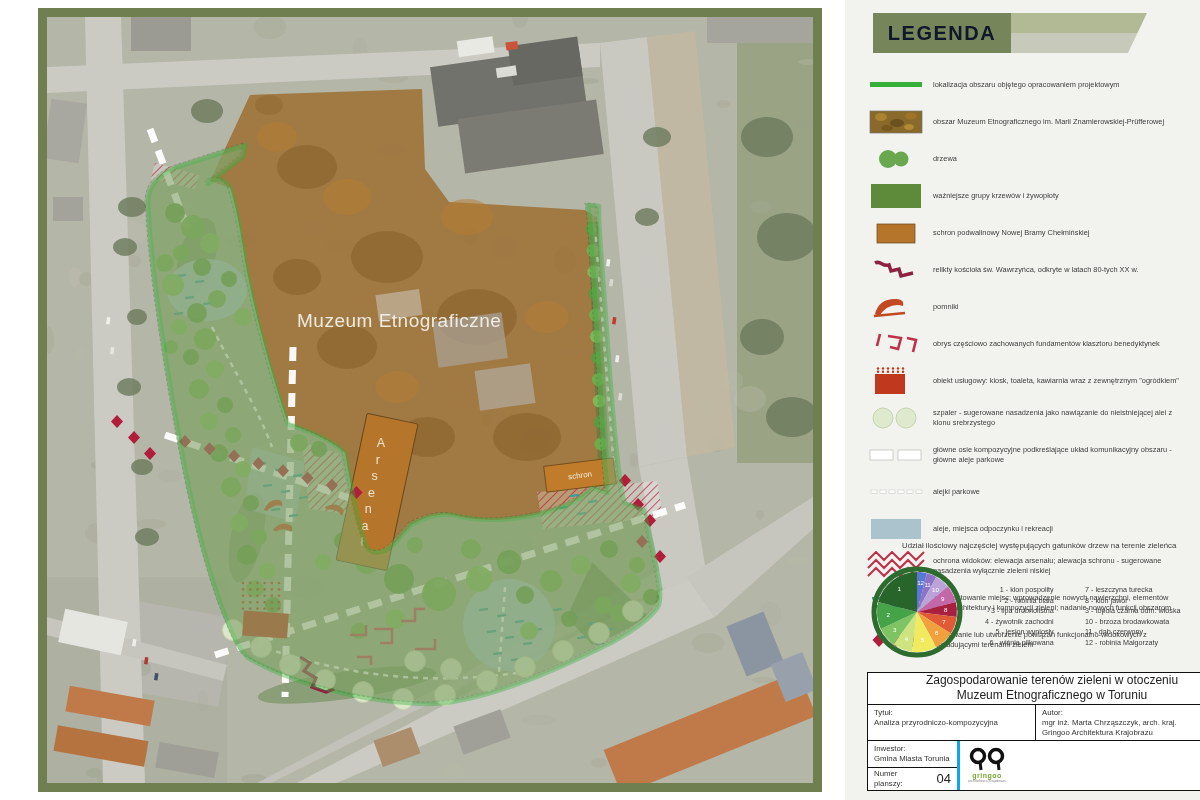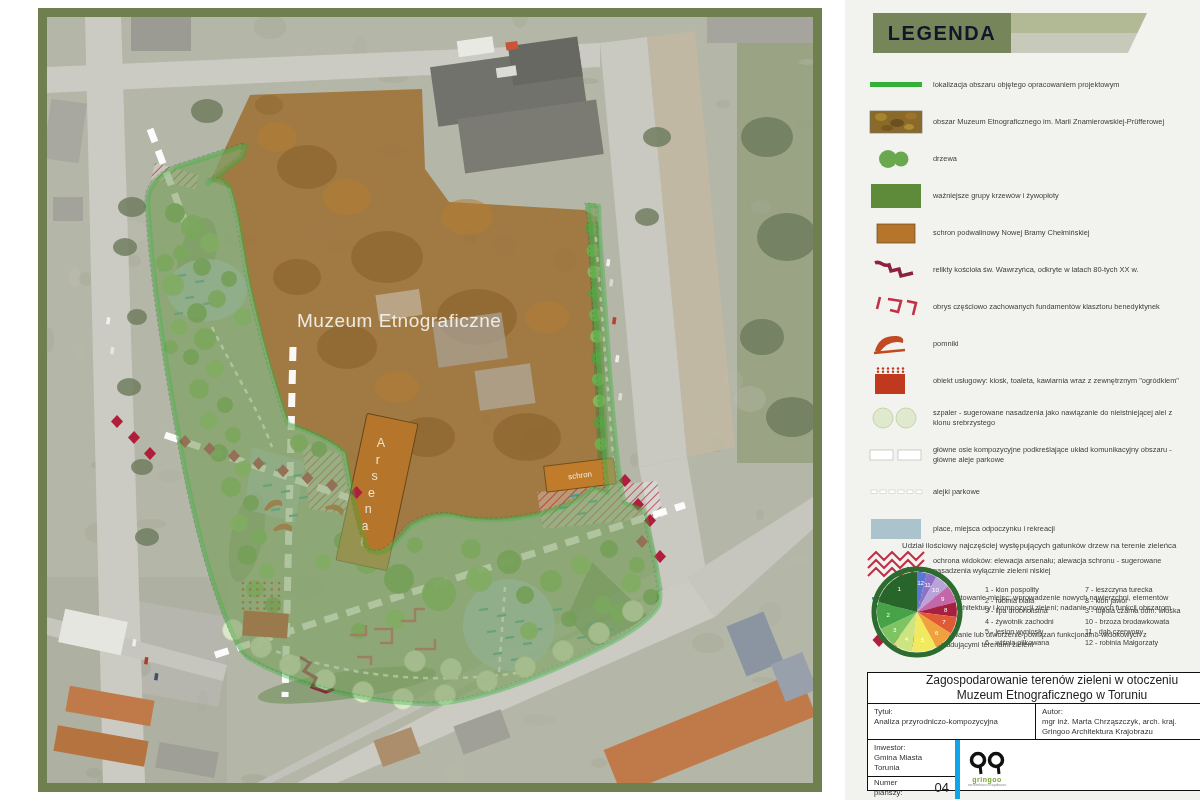--- a/index.html
+++ b/index.html
@@ -23,37 +23,37 @@
     clip-path:polygon(0 0,100% 0,86% 100%,0 100%);}
   .legend-items{position:absolute;left:20px;top:70px;width:316px;}
   .legend-row{display:flex;align-items:center;min-height:16px;margin-bottom:7px;}
   .legend-sw{flex:0 0 62px;height:30px;position:relative;}
   .legend-sw svg{display:block;}
   .legend-label{flex:1;font-size:7.4px;line-height:1.35;color:#3c3c3c;padding-left:6px;}
 
   .pie-heading{position:absolute;left:25px;top:541px;width:305px;font-size:7.8px;color:#3c3c3c;margin-left:32px;}
   .pie-wrap{position:absolute;left:22px;top:562px;width:100px;height:100px;}
   .species-col{position:absolute;top:585px;font-size:7.2px;line-height:1.46;color:#3c3c3c;white-space:nowrap;}
-  .species-col.c1{left:140px;}
+  .species-col.c1{left:140px;text-align:right;}
   .species-col.c2{left:240px;}
 
   
   .title-block{position:absolute;left:22px;top:672px;width:370px;height:119px;
     background:#fff;border:1.5px solid #111;display:flex;flex-direction:column;}
   .tb-header{height:33px;border-bottom:1px solid #111;display:flex;flex-direction:column;
     align-items:center;justify-content:center;font-size:12px;color:#222;line-height:1.25;}
   .tb-body{flex:1;display:flex;flex-direction:column;}
   .tb-row1{height:36px;display:flex;border-bottom:1px solid #111;}
   .tb-row2{flex:1;display:flex;}
   .tb-cell{padding:3px 6px;font-size:7.8px;line-height:1.3;color:#333;}
   .tb-label{color:#333;}
   .tb-c-l{width:168px;border-right:1px solid #111;}
   .tb-c-r{flex:1;}
   .tb-r2-right{flex:1;display:flex;}
-  .tb-r2-mid{width:92px;display:flex;flex-direction:column;border-right:5px solid #0ea5e9;}
+  .tb-r2-mid{width:92px;display:flex;flex-direction:column;border-right:3px solid #0ea5e9;}
   .tb-inwestor{flex:1;border-bottom:1px solid #111;}
   .tb-numer{height:22px;display:flex;align-items:center;}
   .tb-numer-val{font-size:13px;color:#222;margin-left:9px;}
   .tb-logo{width:54px;display:flex;flex-direction:column;align-items:center;justify-content:center;}
   .tb-logo-name{font-size:7px;font-weight:bold;color:var(--logo-green,#76a832);letter-spacing:.5px;margin-top:1px;}
   .tb-logo-sub{font-size:3.8px;color:#8a8a8a;text-align:center;line-height:1.2;}
 </style>
 </head>
 <body>
 
@@ -583,35 +583,35 @@
           <div class="legend-sw">
             <svg width="62" height="30" viewBox="0 0 62 30">
               <path d="M10,8 C16,5 17,12 24,10 L26,16 L34,14 L36,21 L48,18" fill="none" stroke="#8e2040" stroke-width="3.5"></path>
             </svg>
           </div>
           <div class="legend-label">relikty kościoła św. Wawrzyńca, odkryte w latach 80-tych XX w.</div>
         </div>
         <div class="legend-row">
           <div class="legend-sw">
             <svg width="62" height="30" viewBox="0 0 62 30">
+              <path d="M10,22 Q14,6 32,7 Q40,8 38,14 Q24,10 14,24 Z" fill="#c24a22"></path>
+              <path d="M9,24 L40,21" stroke="#c24a22" stroke-width="2.5"></path>
+            </svg>
+          </div>
+          <div class="legend-label">pomniki</div>
+        </div>
+        <div class="legend-row">
+          <div class="legend-sw">
+            <svg width="62" height="30" viewBox="0 0 62 30">
               <path d="M15,5 l-3,12" fill="none" stroke="#c03048" stroke-width="2.6"></path>
               <path d="M23,7 l13,2 l-3,11 l-8,-2" fill="none" stroke="#c03048" stroke-width="2.6"></path>
               <path d="M42,9 l9,2 l-3,12" fill="none" stroke="#c03048" stroke-width="2.6"></path>
             </svg>
           </div>
           <div class="legend-label">obrys częściowo zachowanych fundamentów klasztoru benedyktynek</div>
-        </div>
-        <div class="legend-row">
-          <div class="legend-sw">
-            <svg width="62" height="30" viewBox="0 0 62 30">
-              <path d="M10,22 Q14,6 32,7 Q40,8 38,14 Q24,10 14,24 Z" fill="#c24a22"></path>
-              <path d="M9,24 L40,21" stroke="#c24a22" stroke-width="2.5"></path>
-            </svg>
-          </div>
-          <div class="legend-label">pomniki</div>
         </div>
         <div class="legend-row">
           <div class="legend-sw">
             <svg width="62" height="30" viewBox="0 0 62 30">
               <circle cx="13" cy="2.5" r="1.2" fill="#c0391f"></circle>
               <circle cx="18" cy="2.5" r="1.2" fill="#c0391f"></circle>
               <circle cx="23" cy="2.5" r="1.2" fill="#c0391f"></circle>
               <circle cx="28" cy="2.5" r="1.2" fill="#c0391f"></circle>
               <circle cx="33" cy="2.5" r="1.2" fill="#c0391f"></circle>
               <circle cx="38" cy="2.5" r="1.2" fill="#c0391f"></circle>
@@ -656,21 +656,21 @@
             </svg>
           </div>
           <div class="legend-label">alejki parkowe</div>
         </div>
         <div class="legend-row">
           <div class="legend-sw">
             <svg width="62" height="30" viewBox="0 0 62 30">
               <rect x="6" y="5" width="50" height="20" fill="#aac3cc"></rect>
             </svg>
           </div>
-          <div class="legend-label">place, miejsca odpoczynku i rekreacji</div>
+          <div class="legend-label">aleje, miejsca odpoczynku i rekreacji</div>
         </div>
         <div class="legend-row">
           <div class="legend-sw">
             <svg width="62" height="30" viewBox="0 0 62 30">
               <path d="M3,9 L11,1 L19,9 L27,1 L35,9 L43,1 L51,9 L59,1" fill="none" stroke="#c03048" stroke-width="2"></path>
               <path d="M3,17 L11,9 L19,17 L27,9 L35,17 L43,9 L51,17 L59,9" fill="none" stroke="#c03048" stroke-width="2"></path>
               <path d="M3,25 L11,17 L19,25 L27,17 L35,25 L43,17 L51,25 L59,17" fill="none" stroke="#c03048" stroke-width="2"></path>
             </svg>
           </div>
           <div class="legend-label">ochrona widoków: elewacja arsenału; alewacja schronu - sugerowane nasadzenia wyłącznie zieleni niskiej</div>

